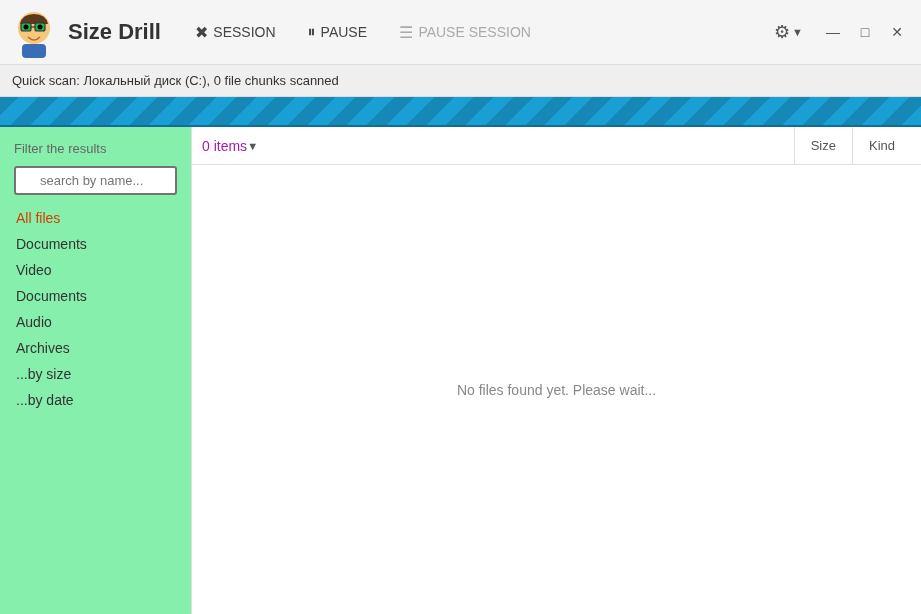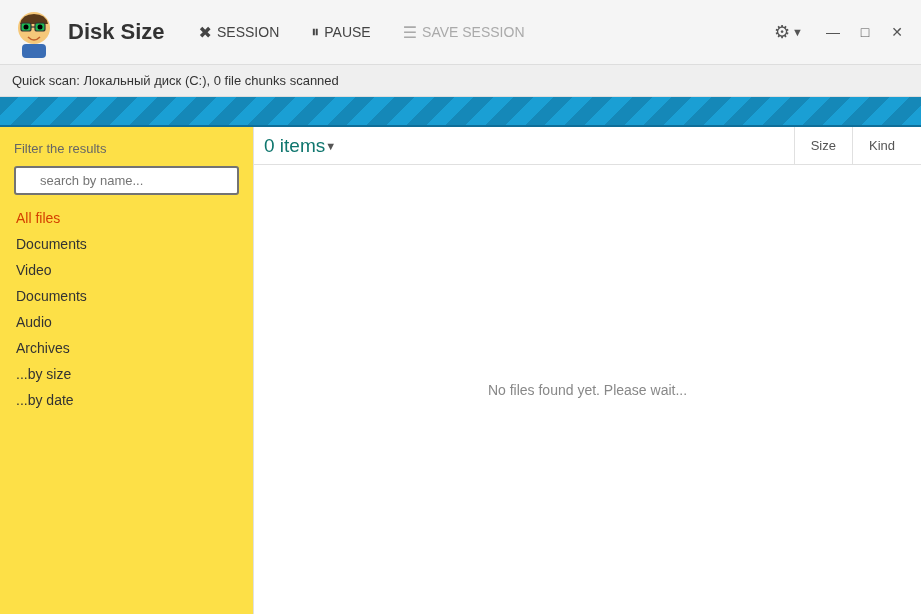--- a/index.html
+++ b/index.html
@@ -61,21 +61,21 @@
       border-bottom: 2px solid #0e6e99;
     }
 
     
     #main {
       display: flex; height: calc(614px - 65px - 32px - 30px);
     }
 
     
     #sidebar {
-      width: 254px; background: #fde047; border-right: 1px solid #e0e0e0;
+      width: 192px; background: #86efac; border-right: 1px solid #e0e0e0;
       padding: 14px 14px;
       flex-shrink: 0;
     }
     #filter-label {
       font-size: 13px; color: #666; margin-bottom: 10px; font-weight: 500;
     }
     #search-input {
       width: 100%; padding: 5px 24px; border: 2px solid #737373;
       border-radius: 3px; font-size: 13px; outline: none; margin-bottom: 10px;
       background: white;
@@ -88,21 +88,21 @@
 
     
     #content {
       flex: 1; background: white; display: flex; flex-direction: column;
     }
     #content-header {
       display: flex; align-items: center; border-bottom: 1px solid #e0e0e0;
       padding: 0 10px; height: 38px;
     }
     #items-count {
-      font-size: 19px; color: #0f766e; 
+      font-size: 14px; color: #a21caf; 
     }
     #dropdown-arrow {
       font-size: 11px; color: #555; cursor: pointer; margin-right: auto;
     }
     .col-header {
       font-size: 13px; color: #555; padding: 0 16px;
       border-left: 1px solid #e0e0e0; height: 38px;
       display: flex; align-items: center;
     }
     #empty-message {
@@ -126,35 +126,35 @@
       <rect x="27" y="17" width="10" height="8" rx="2" fill="#1db954" stroke="#333" stroke-width="1.2"></rect>
       <line x1="23" y1="21" x2="27" y2="21" stroke="#333" stroke-width="1.2"></line>
 
       <circle cx="18" cy="21" r="2.5" fill="#000"></circle>
       <circle cx="32" cy="21" r="2.5" fill="#000"></circle>
 
       <path d="M20 31 Q26 37 32 31" fill="none" stroke="#c0602a" stroke-width="1.5"></path>
 
       <rect x="14" y="38" width="24" height="14" rx="4" fill="#3a6db5"></rect>
     </svg>
-    <span id="app-title">Disk Size</span>
+    <span id="app-title">Size Drill</span>
   </div>
 
   <div id="toolbar-buttons">
     <button class="tb-btn" id="cancel-btn">
       <span class="btn-icon">✖</span>
       <span>SESSION</span>
     </button>
     <button class="tb-btn" id="pause-btn">
       <span class="btn-icon">⏸</span>
       <span>PAUSE</span>
     </button>
     <button class="tb-btn" id="save-session-btn" style="color:#aaa;">
       <span class="btn-icon" style="color:#aaa;">☰</span>
-      <span>SAVE SESSION</span>
+      <span>PAUSE SESSION</span>
     </button>
 
     <button id="settings-btn" style="margin-left:auto; display:flex; align-items:center; gap:2px; padding:6px 10px; border:none; background:transparent; cursor:pointer; font-size:18px; color:#555;">
       <span>⚙</span>
       <span style="font-size:11px;">▼</span>
     </button>
   </div>
 
   <div id="window-controls">
     <button class="wc-btn">—</button>

